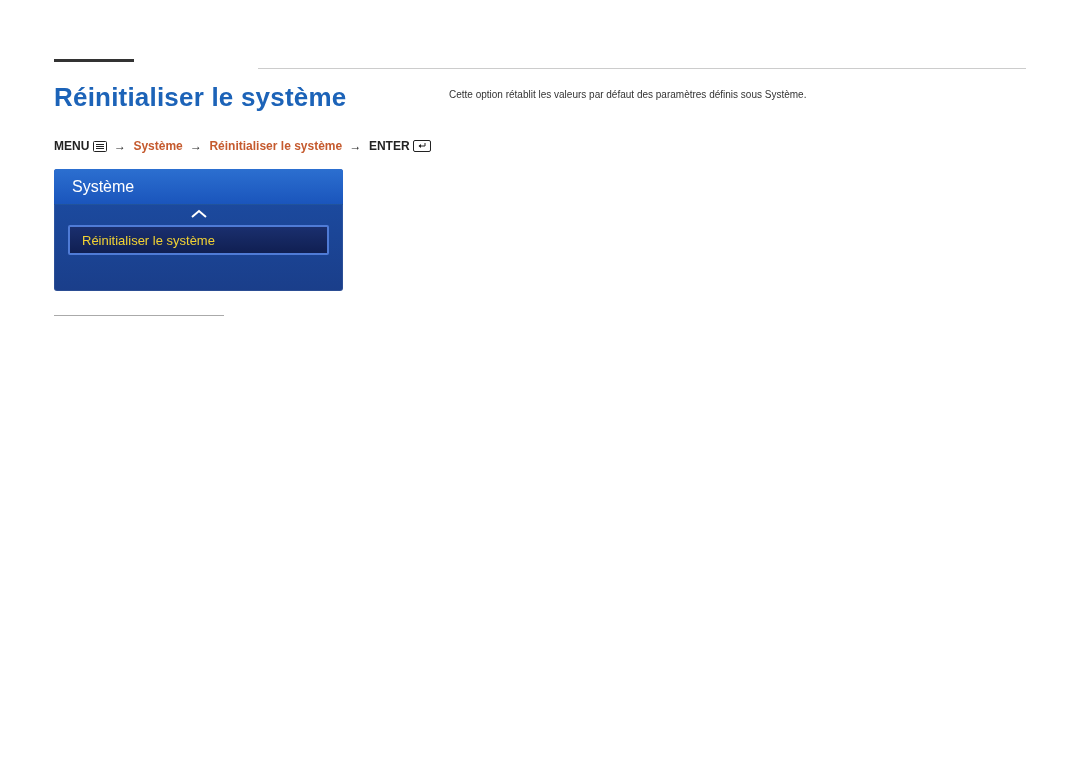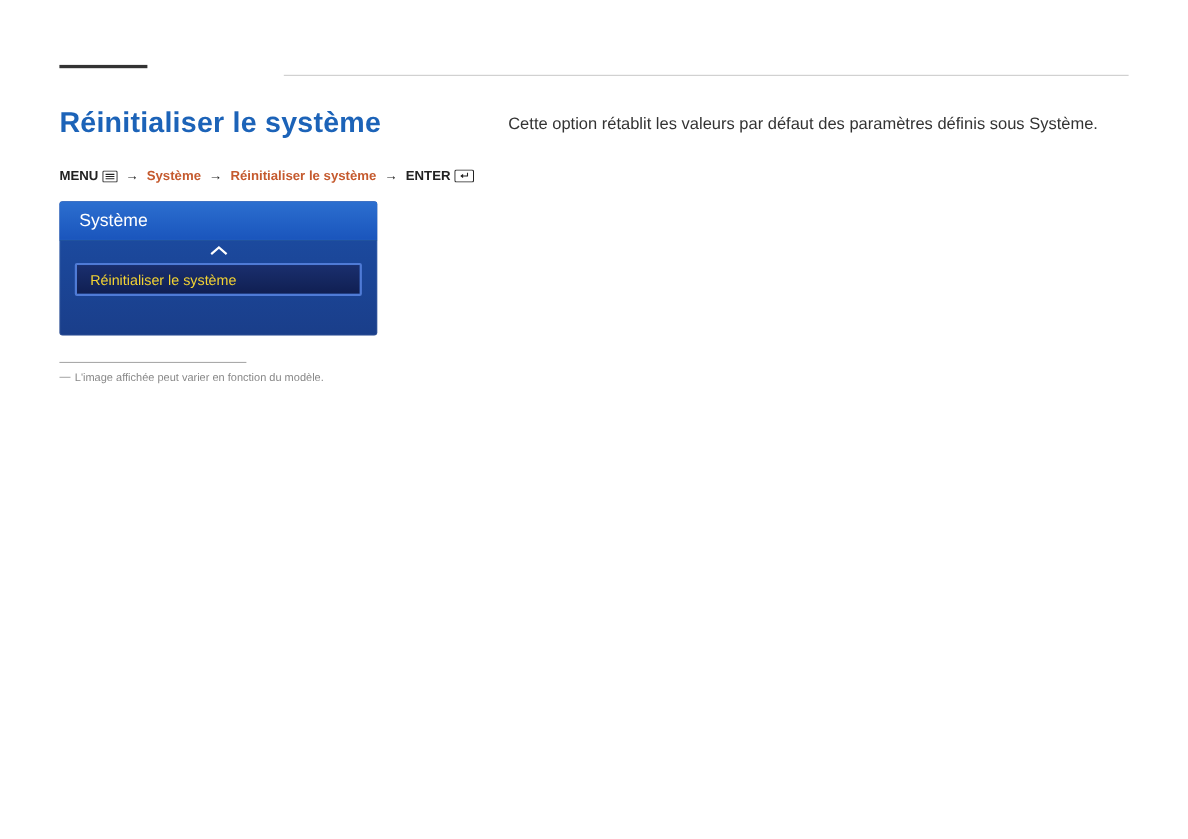--- a/index.html
+++ b/index.html
@@ -1,37 +1,37 @@
 <!DOCTYPE html>
 <html><head>
 <meta charset="utf-8">
 <style>
   * { box-sizing: border-box; margin: 0; padding: 0; }
   html, body { width: 1080px; height: 763px; background: #ffffff; font-family: Arial, Helvetica, sans-serif; color: #333; }
   .page { width: 1080px; height: 763px; position: relative; padding: 0 54px; }
   .top-rule { position: absolute; top: 68px; left: 54px; right: 54px; height: 2px; }
   .top-rule .thick { position: absolute; left: 0; top: -9px; width: 80px; height: 3px; background: #333; }
   .top-rule .thin { position: absolute; left: 204px; right: 0; top: 0; height: 1px; background: #ccc; }
-  .content { position: absolute; top: 96px; left: 54px; right: 54px; display: flex; gap: 13px; }
+  .content { position: absolute; top: 82px; left: 54px; right: 54px; display: flex; }
   .left-col { width: 395px; }
   .right-col { flex: 1; padding-left: 0px; }
   .heading { font-size: 26px; font-weight: 600; color: #1c63b8; letter-spacing: 0.2px; }
   .breadcrumb { margin-top: 26px; font-size: 12px; font-weight: bold; color: #222; }
   .breadcrumb .accent { color: #c55a2e; font-weight: bold; }
   .breadcrumb .arrow { margin: 0 4px; font-weight: normal; }
   .breadcrumb svg { display: inline-block; vertical-align: -2px; }
   .osd { margin-top: 16px; width: 289px; border-radius: 3px; background: linear-gradient(to bottom, #1c4ea6 0%, #1a3e8a 100%); padding-bottom: 36px; box-shadow: inset 0 0 0 1px rgba(255,255,255,0.08); }
   .osd-header { background: linear-gradient(to bottom, #2c6fd0 0%, #1a55bc 100%); border-radius: 3px 3px 0 0; height: 36px; padding: 0 18px; display: flex; align-items: center; color: #fff; font-size: 16px; border-bottom: 1px solid rgba(0,0,0,0.25);}
   .osd-up { display: flex; justify-content: center; padding: 4px 0 6px 0; }
   .osd-up svg { display:block; }
   .osd-item { margin: 0 14px; height: 30px; display: flex; align-items: center; padding: 0 12px; background: linear-gradient(to bottom, #1a2f6e 0%, #101f52 100%); border: 2px solid #4f7bd6; border-radius: 2px; color: #f2d233; font-size: 13px; }
   .footnote-rule { margin-top: 24px; width: 170px; height: 1px; background: #aaa; }
   .footnote { margin-top: 8px; font-size: 10px; color: #888; }
   .footnote .dash { margin-right: 4px; display:inline-block; transform: translateY(-1px);}
-  .description { font-size: 15px; color: #333; line-height: 1.4; padding-top: 6px;}
+  .description { font-size: 10px; color: #333; line-height: 1.4; padding-top: 6px;}
 </style>
 </head>
 <body>
 
 <div class="page">
   <div class="top-rule">
     <div class="thick"></div>
     <div class="thin"></div>
   </div>
 
@@ -74,22 +74,19 @@
               <path d="M2 8 L9 2 L16 8" fill="none" stroke="#ffffff" stroke-width="2"></path>
             </svg>
           </span>
         </div>
         <div class="osd-item">
           <span>Réinitialiser le système</span>
         </div>
       </div>
 
       <div class="footnote-rule"></div>
-      <div class="footnote">
-        <span class="dash">―</span><span>L'image affichée peut varier en fonction du modèle.</span>
-      </div>
     </div>
 
     <div class="right-col">
       <p class="description">Cette option rétablit les valeurs par défaut des paramètres définis sous Système.</p>
     </div>
   </div>
 </div>
 
 </body></html>

